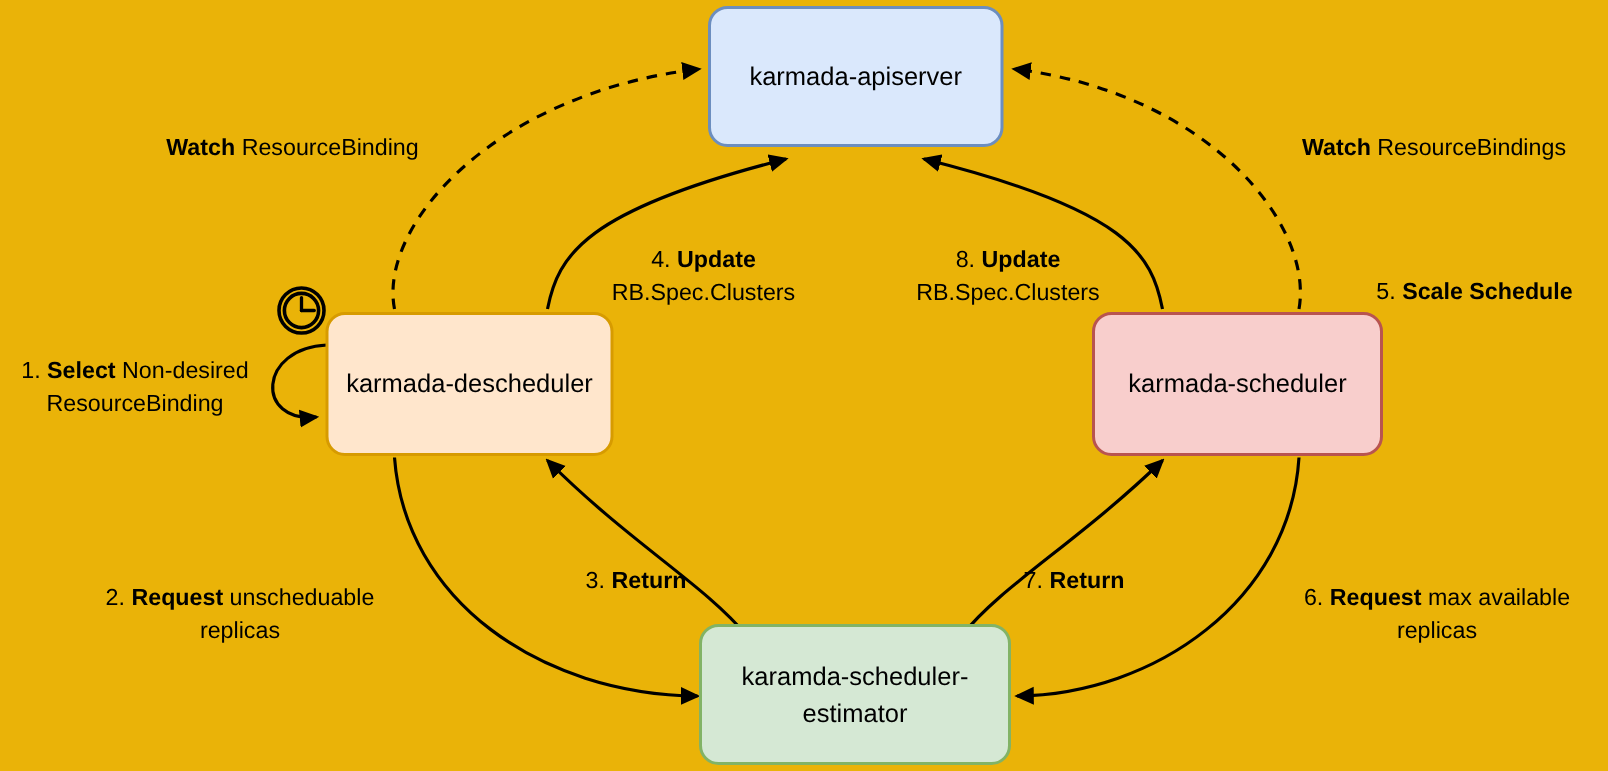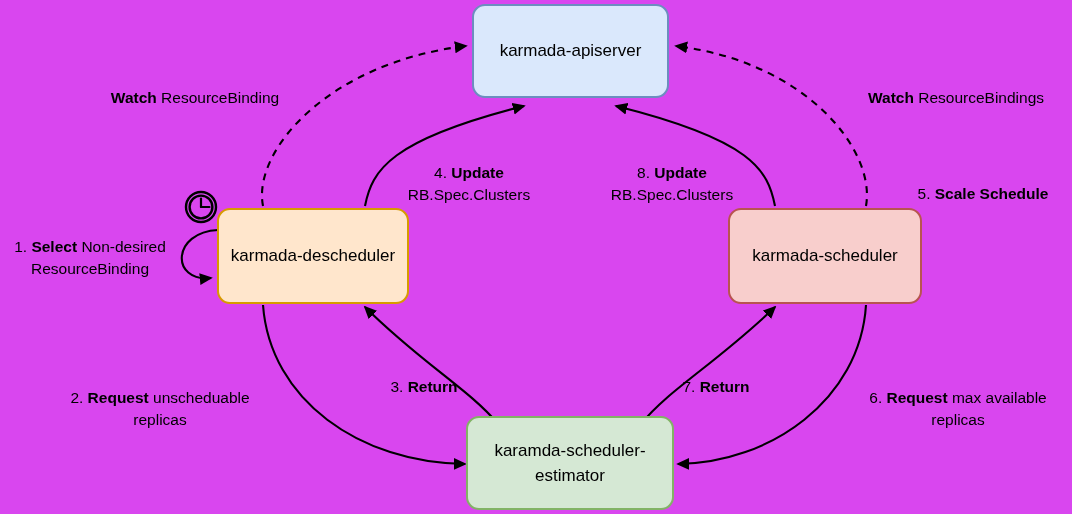--- a/index.html
+++ b/index.html
@@ -10,21 +10,21 @@
   body {
     width: 1072px;
     height: 514px;
     overflow: hidden;
     font-family: "Liberation Sans", sans-serif;
   }
   #diagram-root {
     position: relative;
     width: 1072px;
     height: 514px;
-    background: #d946ef;
+    background: #eab308;
   }
   svg.diagram {
     display: block;
     width: 1072px;
     height: 514px;
   }
   .node-label {
     font-family: "Liberation Sans", sans-serif;
     font-size: 17px;
     fill: #000000;

